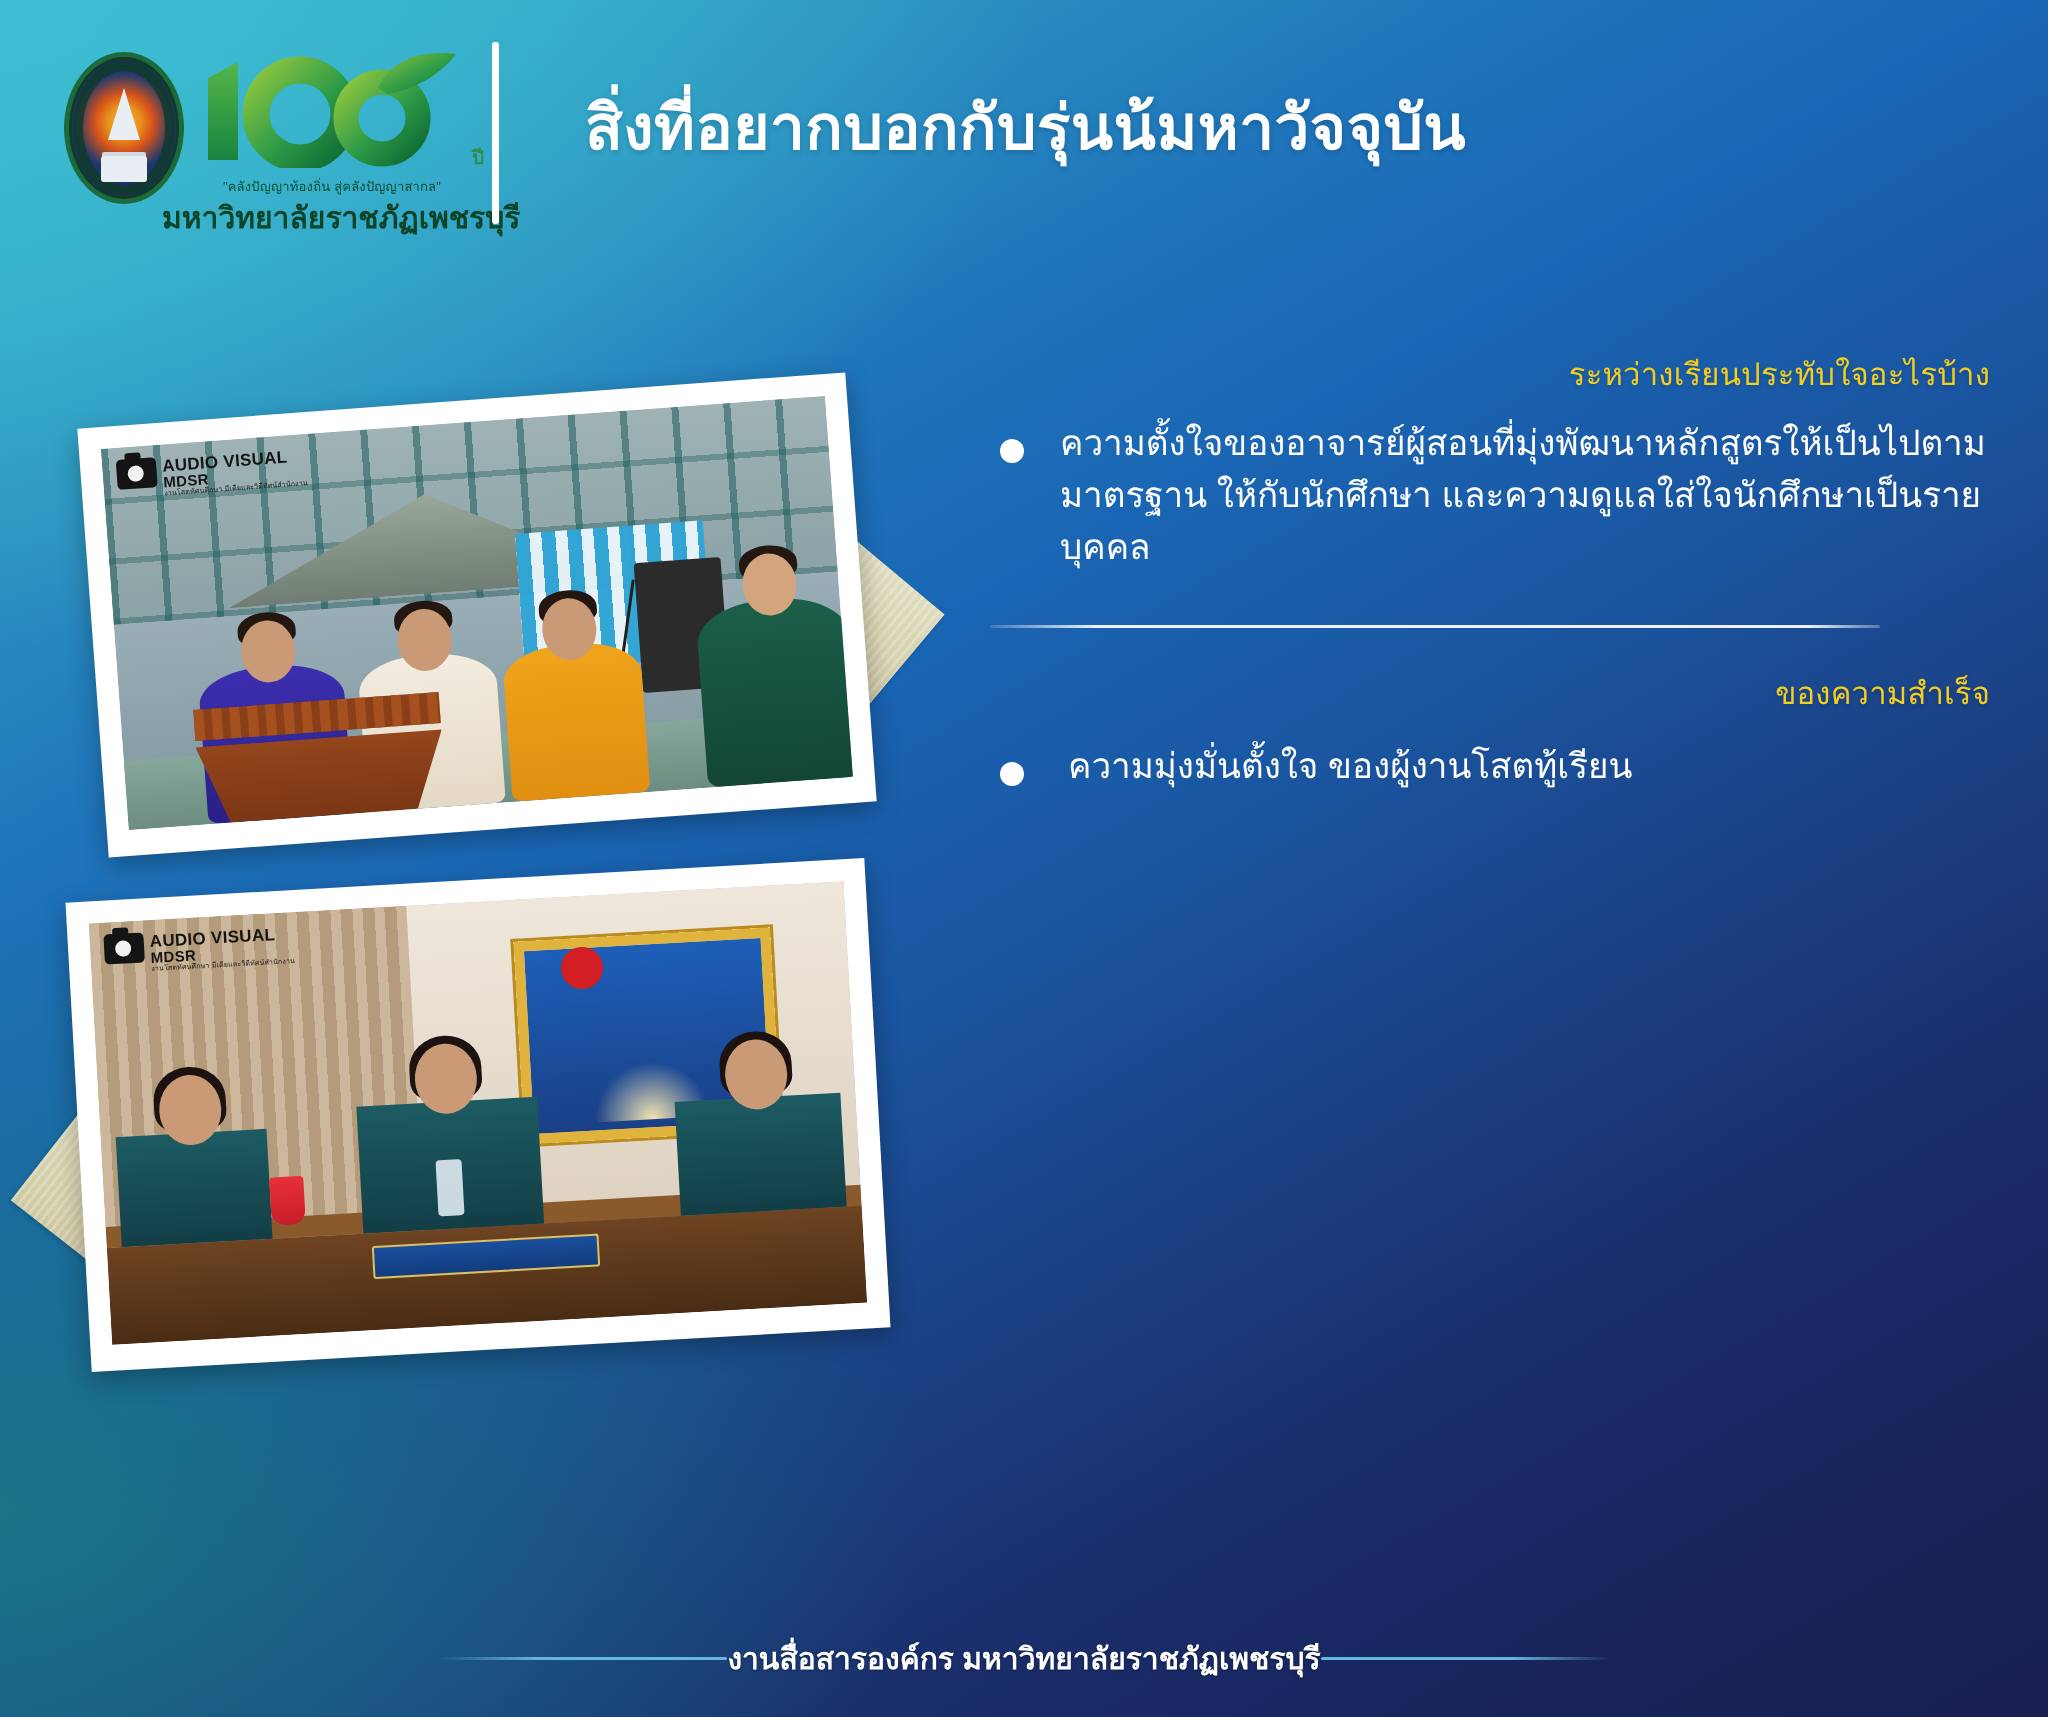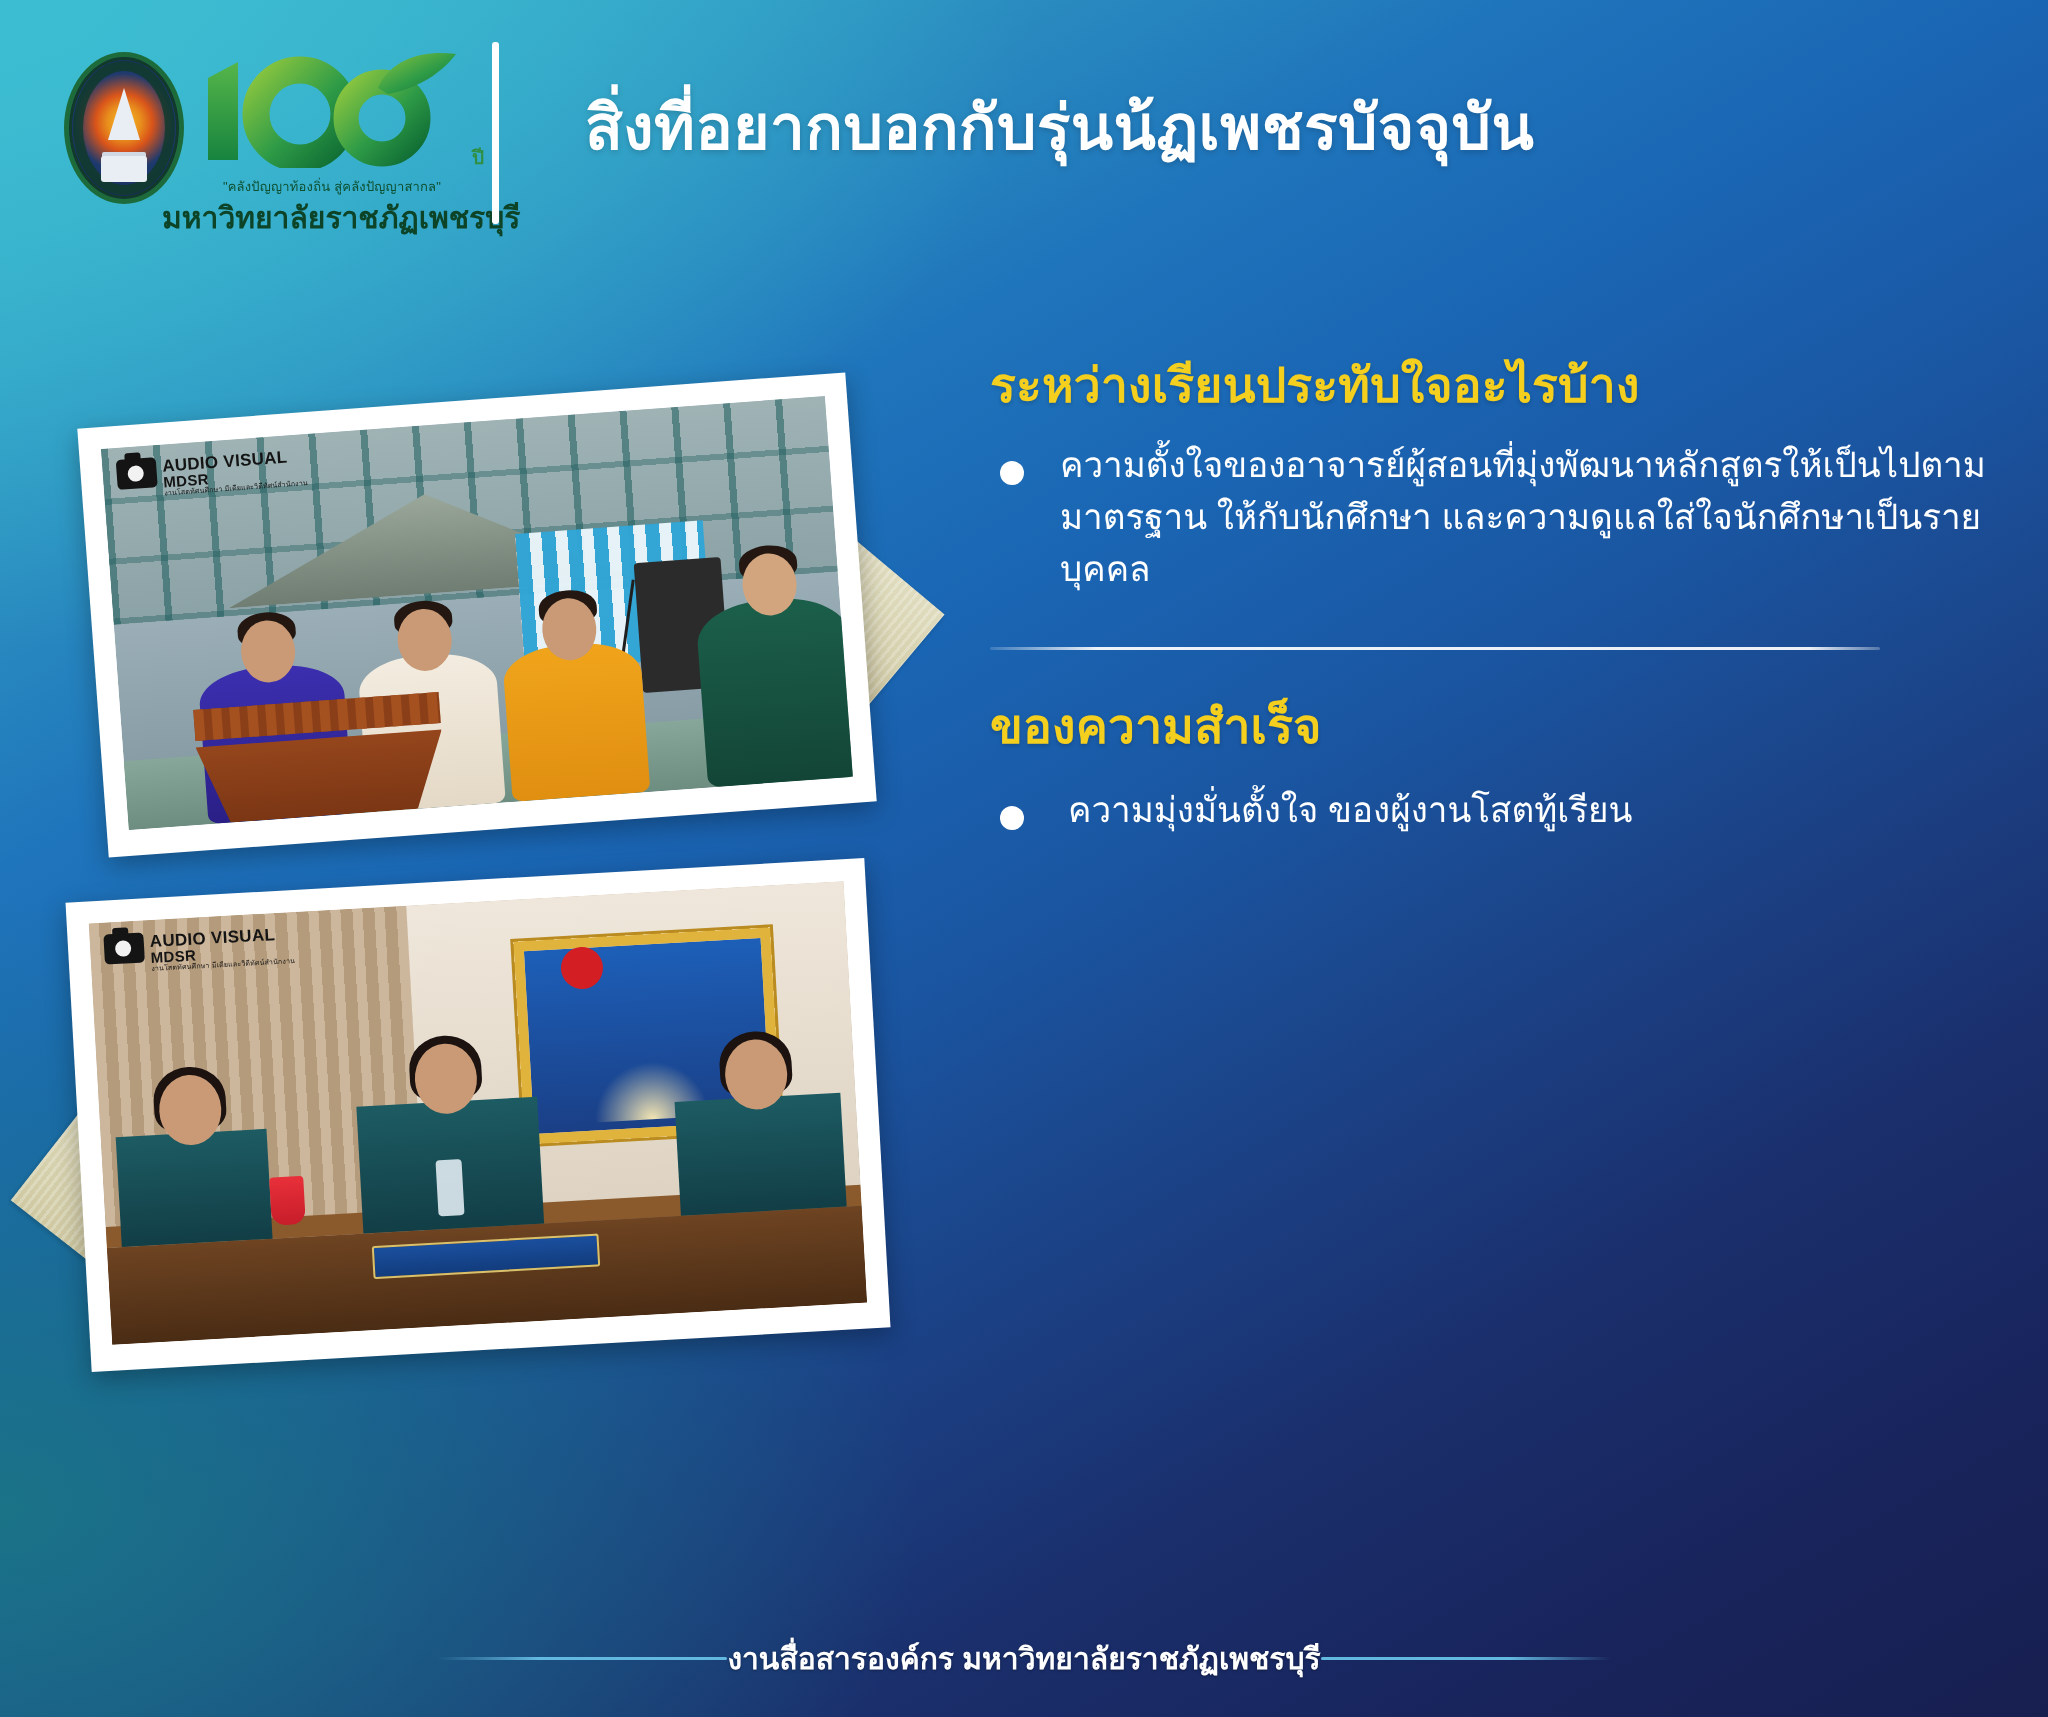--- a/index.html
+++ b/index.html
@@ -220,25 +220,26 @@
   .drink{ position:absolute; left:22%; bottom:26%; width:34px; height:48px;
     background:linear-gradient(180deg,#e8303a,#c71d2a); border-radius:4px 4px 14px 14px; }
   .bottle{ position:absolute; left:44%; bottom:26%; width:26px; height:56px;
     background:rgba(235,245,250,.85); border-radius:4px; }
 
   
   .content{ position:absolute; left:990px; top:355px; width:1000px; }
 
   .q-heading{
     color:#f5cf1e;
-    font-size:48px;
-    font-weight:bold;
+    font-size:31px;
+    font-weight:normal;
     line-height:1.30;
     letter-spacing:.2px;
     text-shadow:0 2px 4px rgba(0,0,0,.18);
+    text-align:right;
   }
   .bullets{ margin-top:22px; }
   .bullet{
     position:relative;
     color:#ffffff;
     font-size:35px;
     line-height:1.48;
     padding-left:70px;
   }
   .bullet .dot{
@@ -305,21 +306,21 @@
           <path d="M186 40 C200 8 236 2 264 6 C246 30 218 42 196 46 Z" fill="url(#g2)"></path>
         </svg>
         <span class="year-mark">ปี</span>
       </div>
 
       <div class="logo-tag">"คลังปัญญาท้องถิ่น สู่คลังปัญญาสากล"</div>
       <div class="logo-uni">มหาวิทยาลัยราชภัฏเพชรบุรี</div>
     </div>
 
     <div class="head-divider"></div>
-    <div class="head-title">สิ่งที่อยากบอกกับรุ่นน้ฏเพชรบัจจุบัน</div>
+    <div class="head-title">สิ่งที่อยากบอกกับรุ่นน้มหาวัจจุบัน</div>
   </div>
 
   <div class="photo-col">
 
     <div class="tape tape-1"></div>
     <div class="tape tape-2"></div>
     <div class="tape tape-3"></div>
 
     <div class="photo photo-1">
       <div class="photo-inner">

